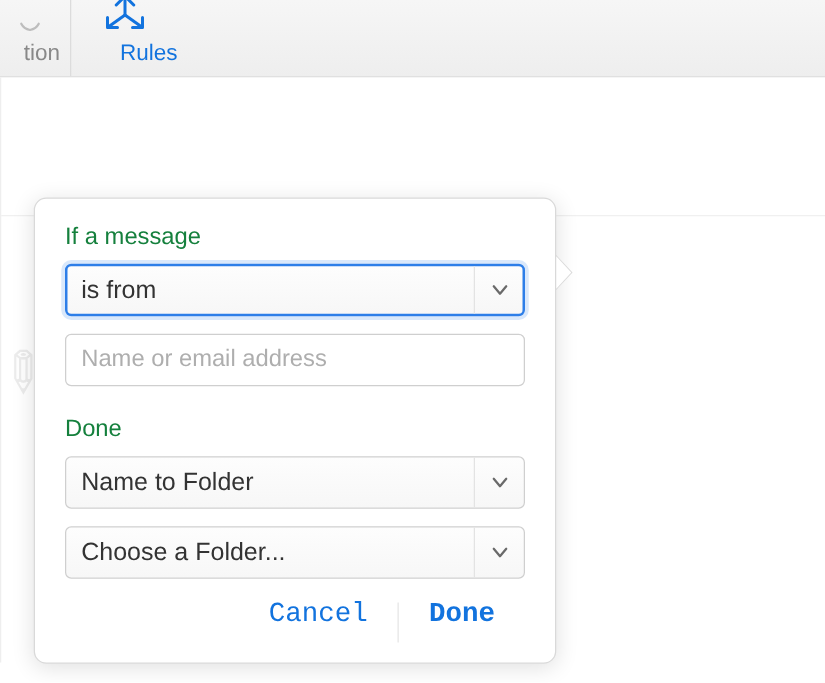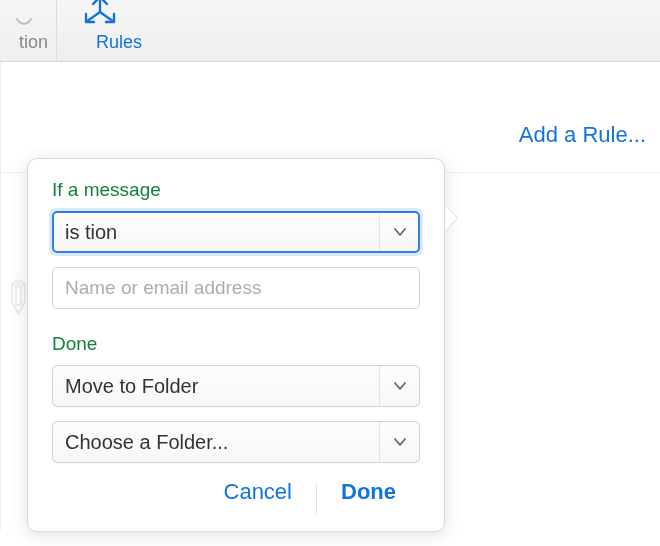--- a/index.html
+++ b/index.html
@@ -165,20 +165,21 @@
       outline: none;
     }
     .text-input::placeholder {
       color: #aeaeae;
     }
     .actions {
       display: flex;
       justify-content: flex-end;
       align-items: flex-end;
       margin-top: 6px;
+      font-family: Liberation Mono, monospace;
     }
     .action-btn {
       font-size: 22px;
       color: #1273de;
       background: transparent;
       border: none;
       padding: 10px 24px;
       cursor: pointer;
       font-family: inherit;
     }
@@ -225,42 +226,41 @@
       </svg>
     </div>
     <div class="toolbar-label">Rules</div>
   </div>
 </div>
 
 <div class="content">
   <div class="content-line"></div>
   <div class="bg-hint">✎</div>
 
-  <div class="add-rule-link">Add a Rule...</div>
 
   <div class="popover">
     <div class="popover-arrow"></div>
 
     <div class="section-label">If a message</div>
 
     <div class="dropdown focused">
-      <span>is tion</span>
+      <span>is from</span>
       <div class="dropdown-caret">
         <svg width="14" height="10" viewBox="0 0 14 10">
             <path d="M2 2 L7 8 L12 2" stroke="#6a6a6a" stroke-width="1.8" fill="none" stroke-linecap="round" stroke-linejoin="round"></path>
           </svg>
       </div>
     </div>
 
     <input type="text" class="text-input" placeholder="Name or email address" style="">
 
     <div class="section-label">Done</div>
 
     <div class="dropdown">
-      <span>Move to Folder</span>
+      <span>Name to Folder</span>
       <div class="dropdown-caret">
         <svg width="14" height="10" viewBox="0 0 14 10">
             <path d="M2 2 L7 8 L12 2" stroke="#6a6a6a" stroke-width="1.8" fill="none" stroke-linecap="round" stroke-linejoin="round"></path>
           </svg>
       </div>
     </div>
 
     <div class="dropdown" style="margin-bottom:6px;">
       <span>Choose a Folder...</span>
       <div class="dropdown-caret">

